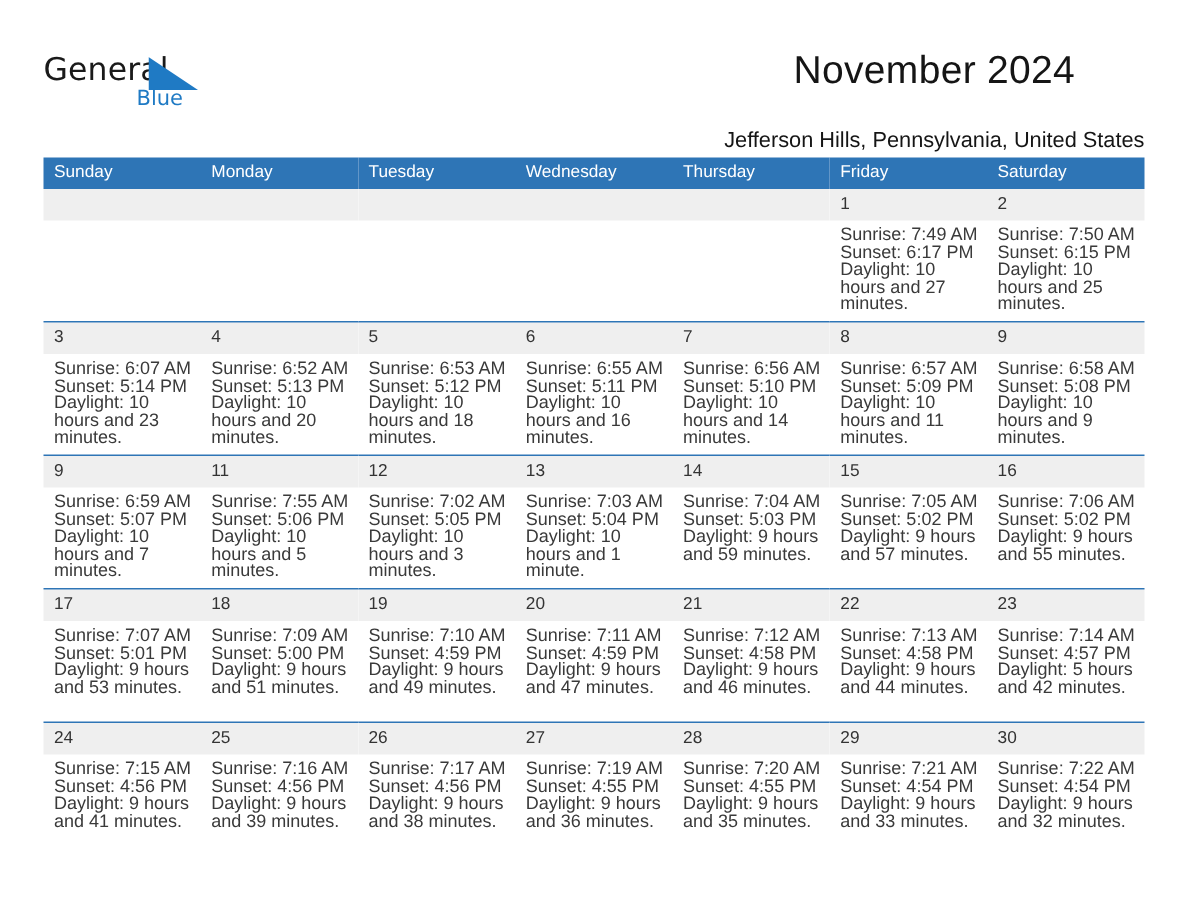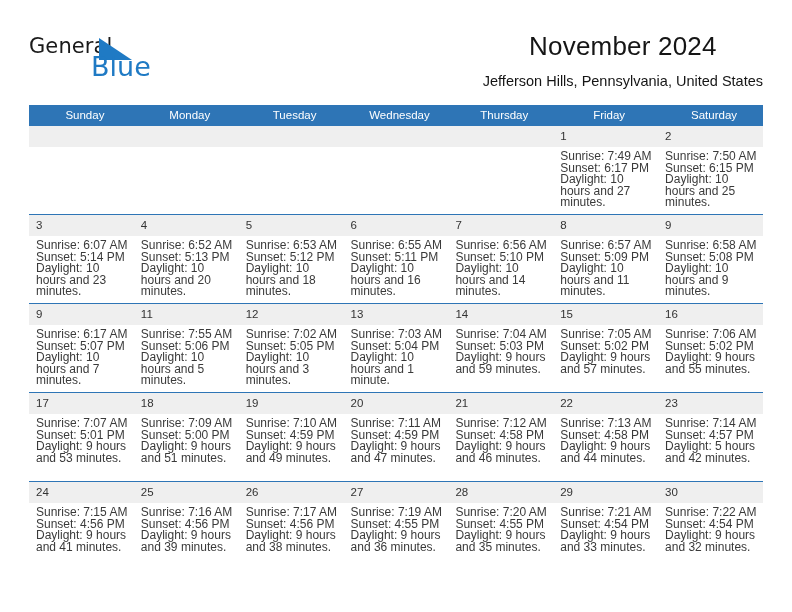--- a/index.html
+++ b/index.html
@@ -46,21 +46,21 @@
     color: #1a1a1a;
     font-family: "DejaVu Sans", sans-serif;
     font-weight: 400;
     line-height: 25px;
     white-space: nowrap;
   }
   .brand-blue {
     position: absolute;
     left: 62px;
     top: 20px;
-    font-size: 27px;
+    font-size: 14px;
     color: #1f7ac4;
     font-family: "DejaVu Sans", sans-serif;
     font-weight: 400;
     line-height: 25px;
     white-space: nowrap;
   }
   .brand-tri {
     position: absolute;
     left: 70px;
     top: 4px;
@@ -75,21 +75,21 @@
   }
   .cal-title {
     font-size: 26px;
     font-weight: 400;
     color: #151515;
     line-height: 32px;
     letter-spacing: 0.2px;
     white-space: nowrap;
   }
   .cal-subtitle {
-    margin-top: 10px;
+    margin-top: 23px;
     font-size: 14.5px;
     font-weight: 400;
     color: #151515;
     line-height: 18px;
     white-space: nowrap;
   }
 
   
   .calendar {
     position: absolute;
@@ -97,21 +97,21 @@
     top: 105px;
     width: 734px;
     border-collapse: collapse;
     table-layout: fixed;
   }
   .calendar th {
     background: #2e75b6;
     color: #ffffff;
     font-size: 11.5px;
     font-weight: 400;
-    text-align: center;
+    text-align: left;
     padding: 4px 0 4px 7px;
     height: 12px;
     line-height: 13px;
     border: none;
   }
   .calendar td {
     vertical-align: top;
     padding: 0;
     border: none;
     border-top: 1.6px solid #2e75b6;
@@ -270,21 +270,21 @@
               <div>Sunrise: 6:58 AM</div>
               <div>Sunset: 5:08 PM</div>
               <div class="daylight-line">Daylight: 10 hours and 9 minutes.</div>
             </div>
           </td>
         </tr>
         <tr class="week-row">
           <td>
             <span class="daynum">9</span>
             <div class="dayinfo">
-              <div>Sunrise: 6:17 AM</div>
+              <div>Sunrise: 6:59 AM</div>
               <div>Sunset: 5:07 PM</div>
               <div class="daylight-line">Daylight: 10 hours and 7 minutes.</div>
             </div>
           </td>
           <td>
             <span class="daynum">11</span>
             <div class="dayinfo">
               <div>Sunrise: 7:55 AM</div>
               <div>Sunset: 5:06 PM</div>
               <div class="daylight-line">Daylight: 10 hours and 5 minutes.</div>

